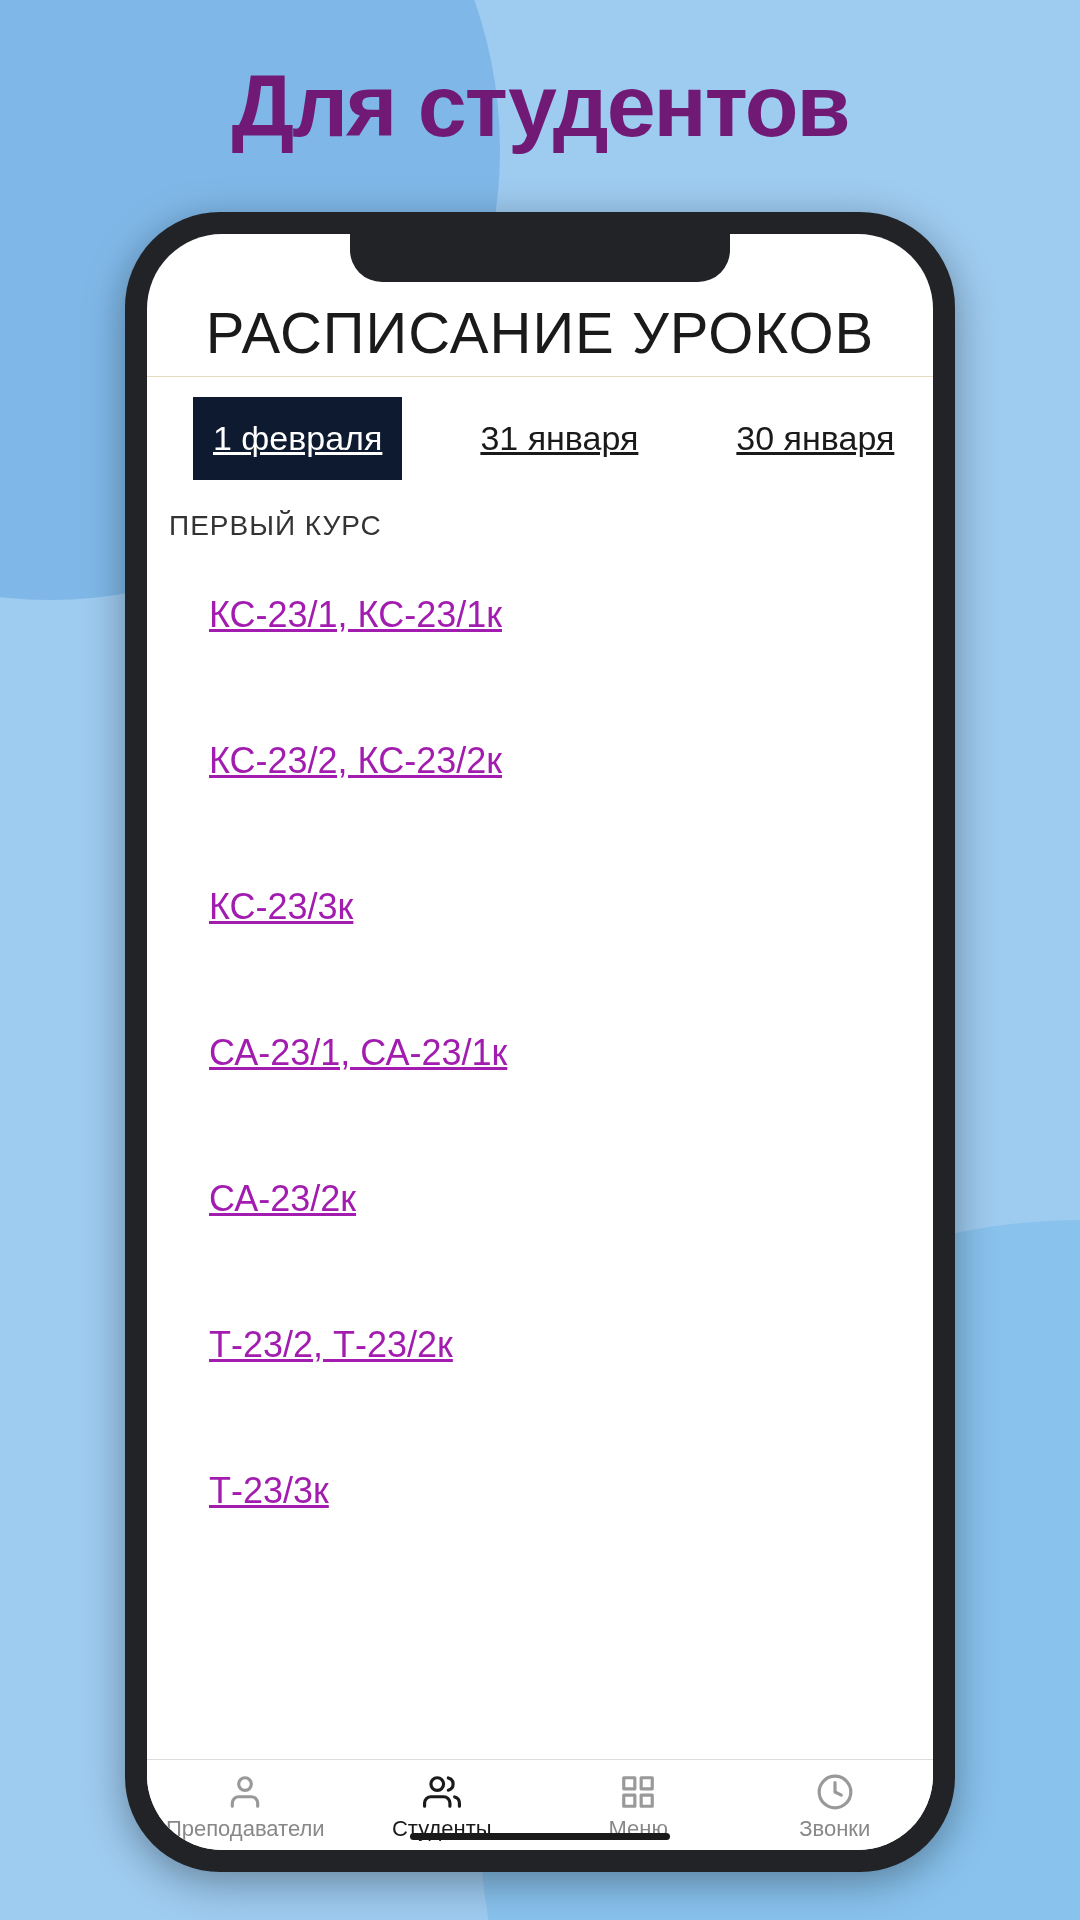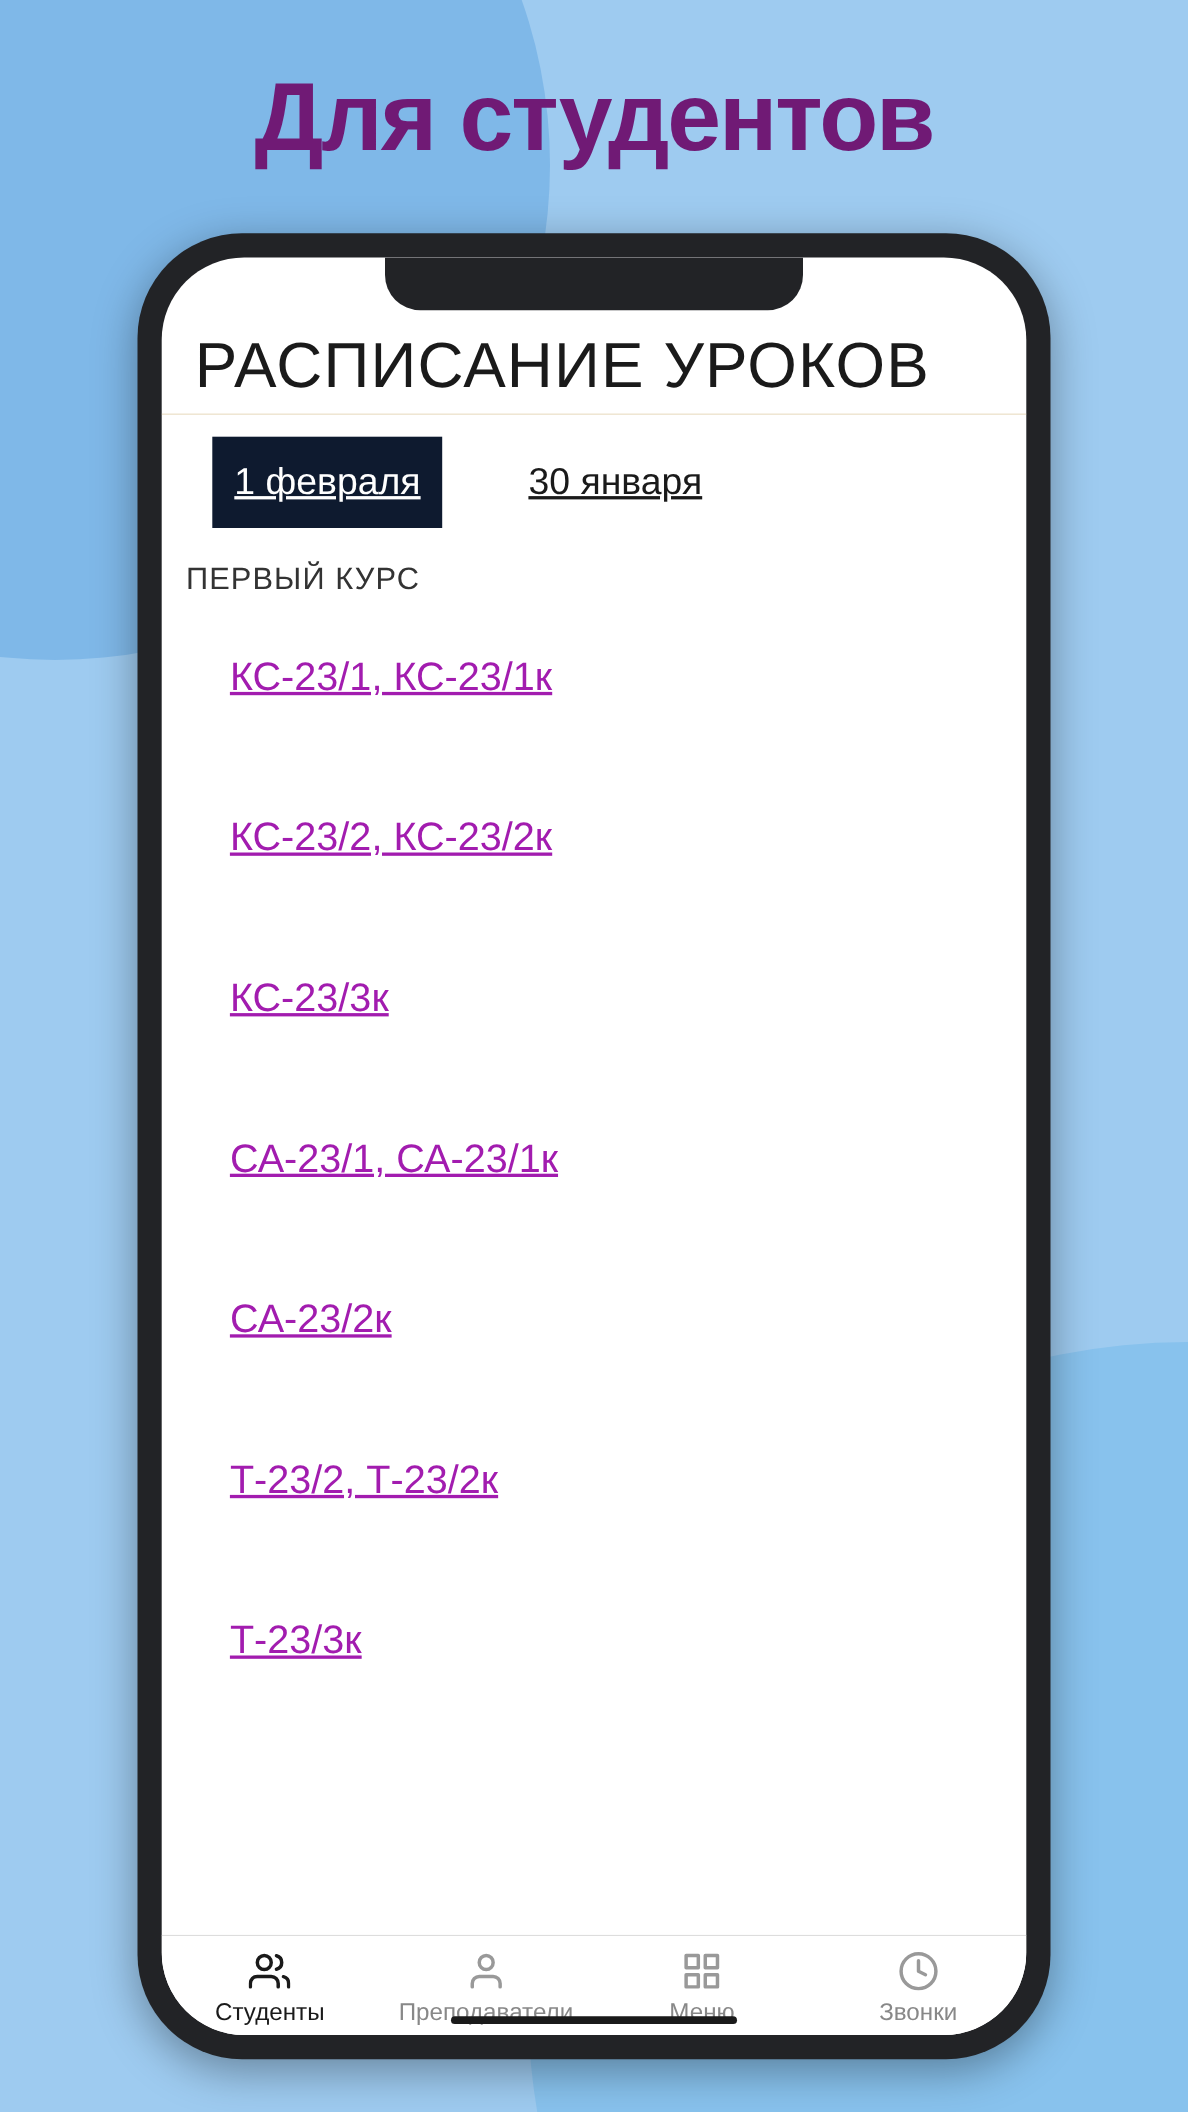--- a/index.html
+++ b/index.html
@@ -70,20 +70,21 @@
   }
   .app-header {
     padding: 65px 30px 10px 30px;
     border-bottom: 1px solid #e8dcc0;
   }
   .app-header h1 {
     font-size: 58px;
     font-weight: 300;
     letter-spacing: 1px;
     color: #1a1a1a;
+    text-align: center;
   }
   .date-tabs {
     display: flex;
     gap: 30px;
     padding: 20px 18px 15px 18px;
     align-items: center;
   }
   .date-tab {
     font-size: 34px;
     color: #1a1a1a;
@@ -168,59 +169,60 @@
 <div class="phone-frame">
   <div class="phone-screen">
     <div class="notch"></div>
 
     <div class="app-header">
       <h1>РАСПИСАНИЕ УРОКОВ</h1>
     </div>
 
     <div class="date-tabs" id="date-tabs">
         <div class="date-tab active">1 февраля</div>
+        <div class="date-tab">31 января</div>
         <div class="date-tab">30 января</div>
       </div>
 
     <div class="section-label">ПЕРВЫЙ КУРС</div>
 
     <div class="group-list" id="group-list">
         <a class="group-item">КС-23/1, КС-23/1к</a>
         <a class="group-item">КС-23/2, КС-23/2к</a>
         <a class="group-item">КС-23/3к</a>
         <a class="group-item">СА-23/1, СА-23/1к</a>
         <a class="group-item">СА-23/2к</a>
         <a class="group-item">Т-23/2, Т-23/2к</a>
         <a class="group-item">Т-23/3к</a>
       </div>
 
     <div class="bottom-nav" id="bottom-nav">
+        <div class="nav-item">
+          <span class="nav-icon">
+            <svg width="38" height="38" viewBox="0 0 24 24" fill="none" stroke-width="2" stroke-linecap="round" stroke-linejoin="round">
+              <path d="M20 21v-2a4 4 0 0 0-4-4H8a4 4 0 0 0-4 4v2"></path>
+              <circle cx="12" cy="7" r="4"></circle>
+            </svg>
+          </span>
+          <span class="nav-label">Преподаватели</span>
+        </div>
         <div class="nav-item active">
           <span class="nav-icon">
             <svg width="38" height="38" viewBox="0 0 24 24" fill="none" stroke-width="2" stroke-linecap="round" stroke-linejoin="round">
               <path d="M17 21v-2a4 4 0 0 0-4-4H5a4 4 0 0 0-4 4v2"></path>
               <circle cx="9" cy="7" r="4"></circle>
               <path d="M23 21v-2a4 4 0 0 0-3-3.87"></path>
               <path d="M16 3.13a4 4 0 0 1 0 7.75"></path>
             </svg>
           </span>
           <span class="nav-label">Студенты</span>
         </div>
         <div class="nav-item">
           <span class="nav-icon">
             <svg width="38" height="38" viewBox="0 0 24 24" fill="none" stroke-width="2" stroke-linecap="round" stroke-linejoin="round">
-              <path d="M20 21v-2a4 4 0 0 0-4-4H8a4 4 0 0 0-4 4v2"></path>
-              <circle cx="12" cy="7" r="4"></circle>
-            </svg>
-          </span>
-          <span class="nav-label">Преподаватели</span>
-        </div>
-        <div class="nav-item">
-          <span class="nav-icon">
-            <svg width="38" height="38" viewBox="0 0 24 24" fill="none" stroke-width="2" stroke-linecap="round" stroke-linejoin="round">
               <rect x="3" y="3" width="7" height="7"></rect>
               <rect x="14" y="3" width="7" height="7"></rect>
               <rect x="14" y="14" width="7" height="7"></rect>
               <rect x="3" y="14" width="7" height="7"></rect>
             </svg>
           </span>
           <span class="nav-label">Меню</span>
         </div>
         <div class="nav-item">
           <span class="nav-icon">

